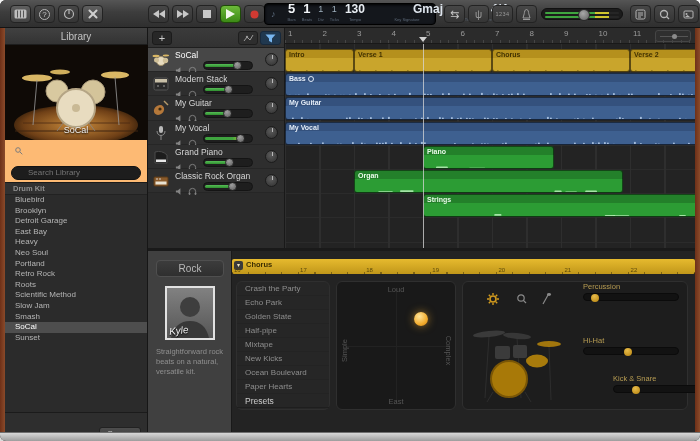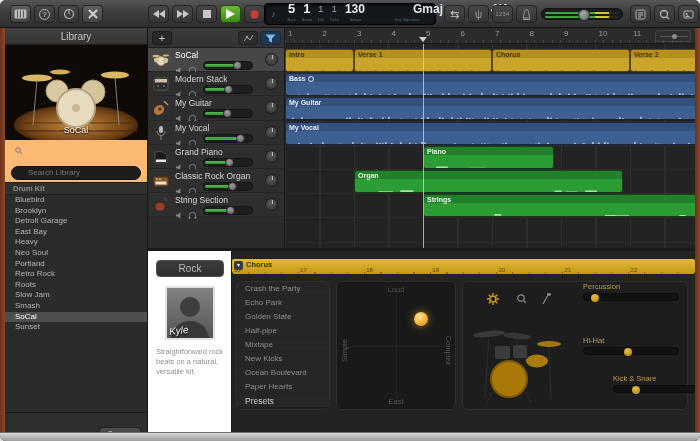--- a/index.html
+++ b/index.html
@@ -116,21 +116,21 @@
   .r-midi { background:linear-gradient(180deg,#23802a 0 8px,#2c9c34 8px); }
   .r-midi .rlabel { color:#e9fbe9; }
   .badge { display:inline-block; width:6px; height:6px; border:1px solid #dfe9f5; border-radius:50%;
            margin-left:2px; vertical-align:-1px; }
   #playhead-line { position:absolute; top:0; width:1px; height:204px; background:rgba(215,215,215,.75); z-index:5; }
 
   #seam { position:absolute; left:148px; top:248px; width:547px; height:3px; background:#1a1a1a; }
 
   
   #editor { position:absolute; left:148px; top:251px; width:547px; height:181px; background:#232323; }
-  #drummer-left { position:absolute; left:0; top:0; width:84px; height:181px; background:#ffffff; border-right:1px solid #191919; }
+  #drummer-left { position:absolute; left:0; top:0; width:84px; height:181px; background:#404040; border-right:1px solid #191919; }
   #genre-btn { position:absolute; left:8px; top:9px; width:68px; height:17px; border-radius:4px;
                background:linear-gradient(180deg,#3c3c3c,#2f2f2f); border:1px solid #4f4f4f;
                color:#b9b9b9; font-size:10px; text-align:center; line-height:16px; }
   #drummer-photo { position:absolute; left:17px; top:35px; width:50px; height:54px; border:2px solid #e2e2e2;
                    background:linear-gradient(180deg,#818181,#565656); }
   #drummer-name { position:absolute; left:2px; bottom:2px; color:#f0f0f0; font-size:10px; font-style:italic;
                   transform:rotate(-6deg); text-shadow:0 1px 1px #000; }
   #drummer-desc { position:absolute; left:8px; top:96px; width:70px; color:#8f8f8f; font-size:7.5px; line-height:1.35; }
   #ed-ruler { position:absolute; left:84px; top:8px; width:463px; height:15px;
               background:linear-gradient(180deg,#e6ba2e,#c1971a); border-radius:2px; }
@@ -354,20 +354,21 @@
     <div id="lib-list">
         <div class="lib-item">Bluebird</div>
         <div class="lib-item">Brooklyn</div>
         <div class="lib-item">Detroit Garage</div>
         <div class="lib-item">East Bay</div>
         <div class="lib-item">Heavy</div>
         <div class="lib-item">Neo Soul</div>
         <div class="lib-item">Portland</div>
         <div class="lib-item">Retro Rock</div>
         <div class="lib-item">Roots</div>
+        <div class="lib-item">Scientific Method</div>
         <div class="lib-item">Slow Jam</div>
         <div class="lib-item">Smash</div>
         <div class="lib-item sel">SoCal</div>
         <div class="lib-item">Sunset</div>
       </div>
     <div id="lib-save-row">
       <div id="lib-save">Save...</div>
     </div>
   </div>
 
@@ -518,42 +519,20 @@
               </svg></span>
             <span><svg width="9" height="9" viewBox="0 0 10 10">
                 <path d="M1.5 7.5V5a3.5 3.5 0 017 0v2.5" fill="none" stroke="#9a9a9a"></path>
                 <rect x="0.8" y="6" width="1.8" height="3" rx="0.9" fill="#9a9a9a"></rect>
                 <rect x="7.4" y="6" width="1.8" height="3" rx="0.9" fill="#9a9a9a"></rect>
               </svg></span>
           </div>
           <div class="vol">
             <div class="vol-fill" style="width: 28.8px;"></div>
             <div class="vol-knob" style="left: 24px;"></div>
-          </div>
-          <div class="pan"></div>
-        </div>
-        <div class="trow">
-          <div class="ticon"><svg width="18" height="18" viewBox="0 0 18 18">
-              <line x1="12" y1="2" x2="15" y2="5" stroke="#7a3a20" stroke-width="1.4"></line>
-              <path d="M4 13c-2-3 1-7 4-6 3-1 6 3 4 6-1 2-7 2-8 0z" fill="#9a3a22"></path>
-            </svg></div>
-          <div class="tname">String Section</div>
-          <div class="tmini">
-            <span><svg width="9" height="9" viewBox="0 0 10 10">
-                <path d="M1 3.8h2L6 1.3v7.4L3 6.2H1z" fill="#9a9a9a"></path>
-              </svg></span>
-            <span><svg width="9" height="9" viewBox="0 0 10 10">
-                <path d="M1.5 7.5V5a3.5 3.5 0 017 0v2.5" fill="none" stroke="#9a9a9a"></path>
-                <rect x="0.8" y="6" width="1.8" height="3" rx="0.9" fill="#9a9a9a"></rect>
-                <rect x="7.4" y="6" width="1.8" height="3" rx="0.9" fill="#9a9a9a"></rect>
-              </svg></span>
-          </div>
-          <div class="vol">
-            <div class="vol-fill" style="width: 26.4px;"></div>
-            <div class="vol-knob" style="left: 22px;"></div>
           </div>
           <div class="pan"></div>
         </div>
       </div>
   </div>
 
   <div id="timeline">
     <div id="ruler">
       <div id="ruler-nums">
           <span class="rnum" style="left: 3px;">1</span>

